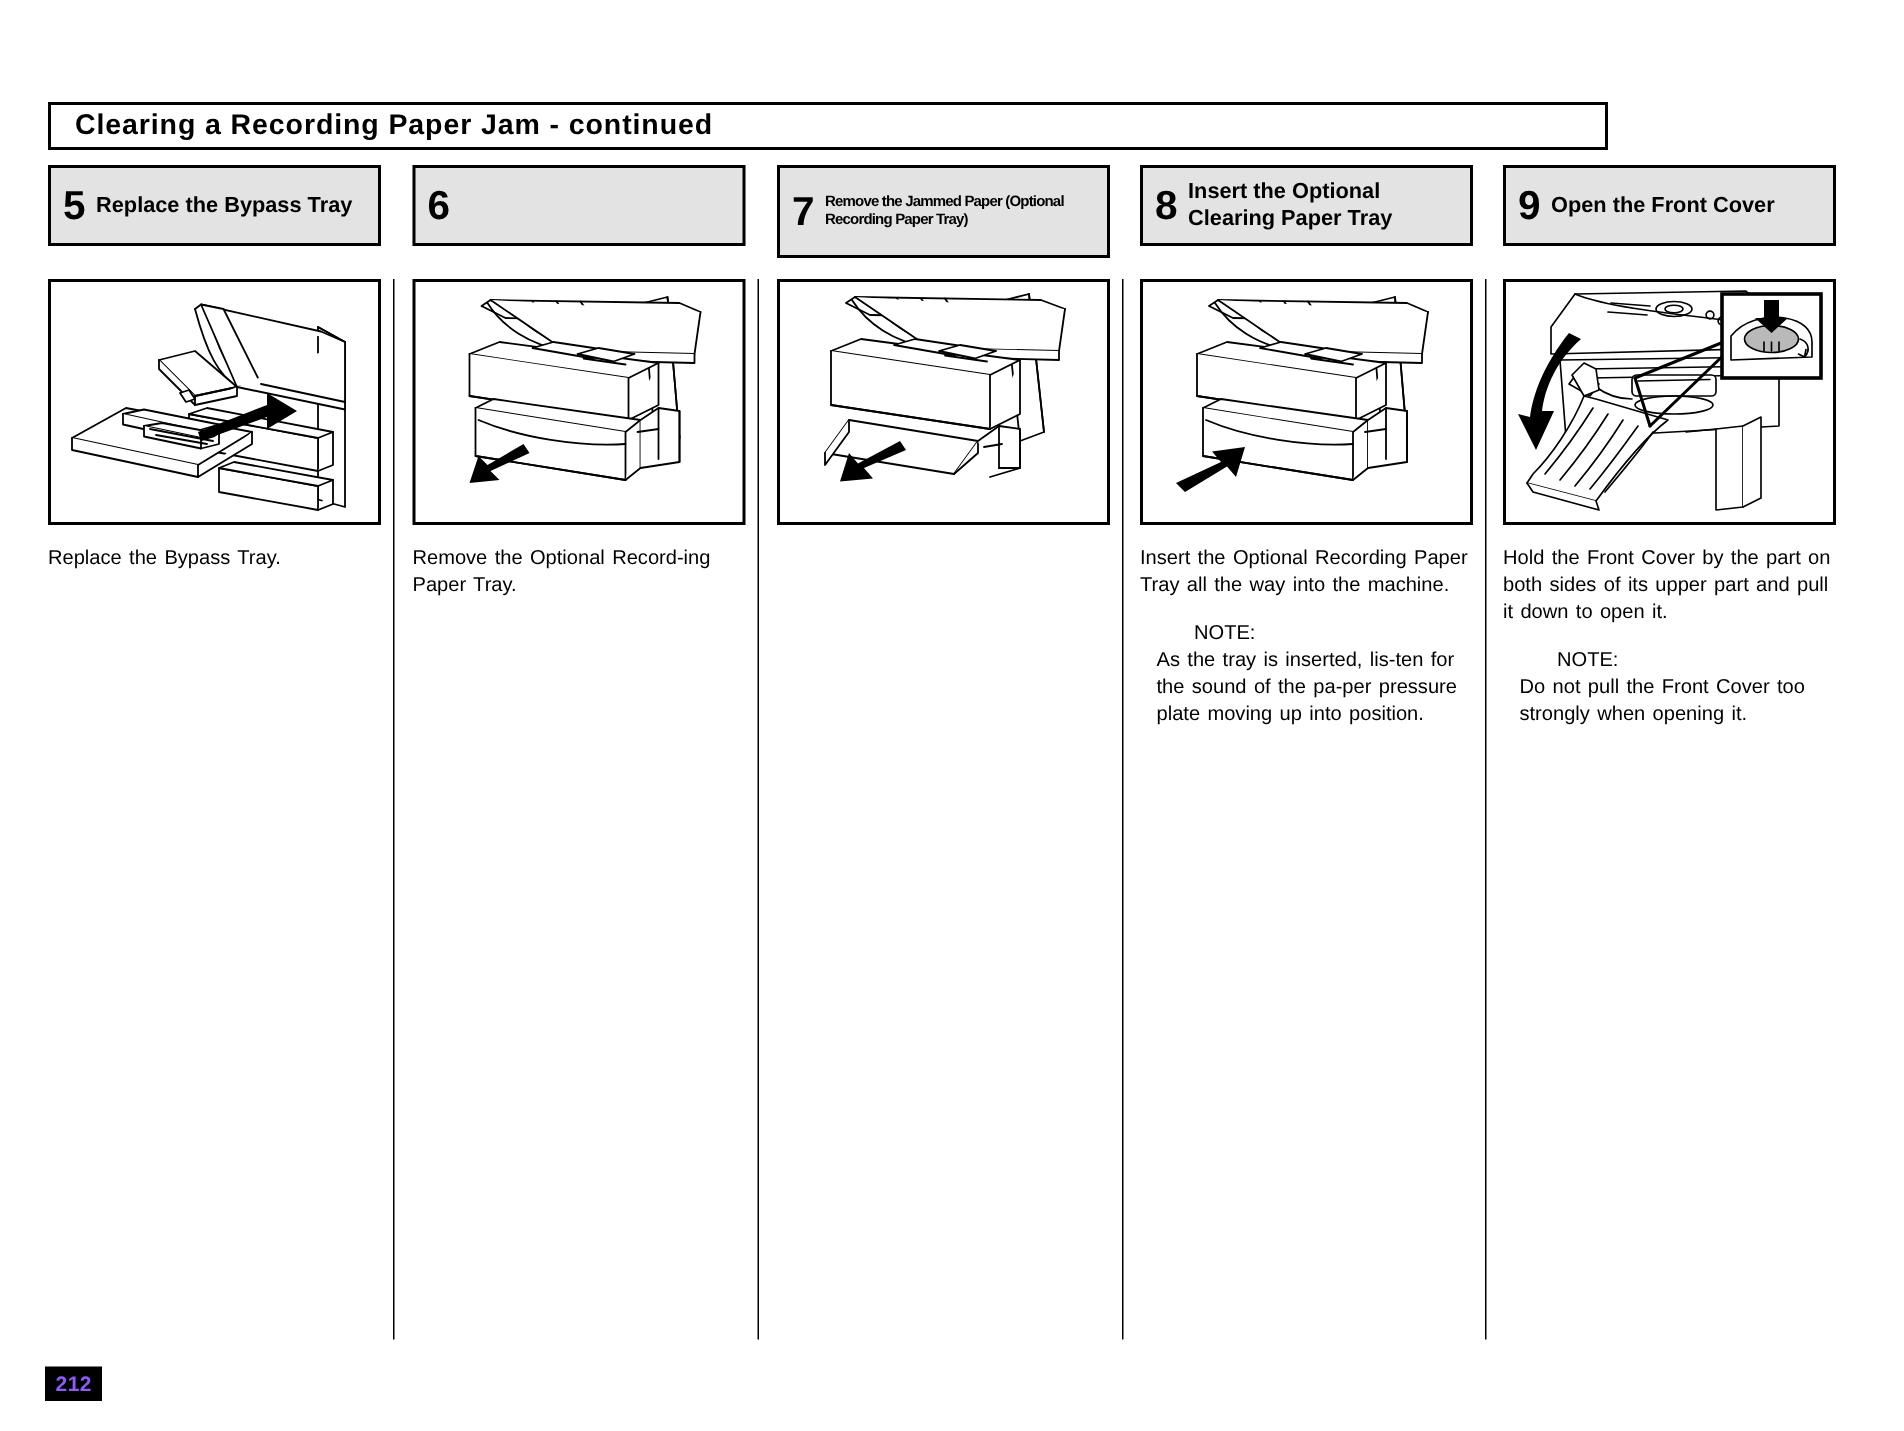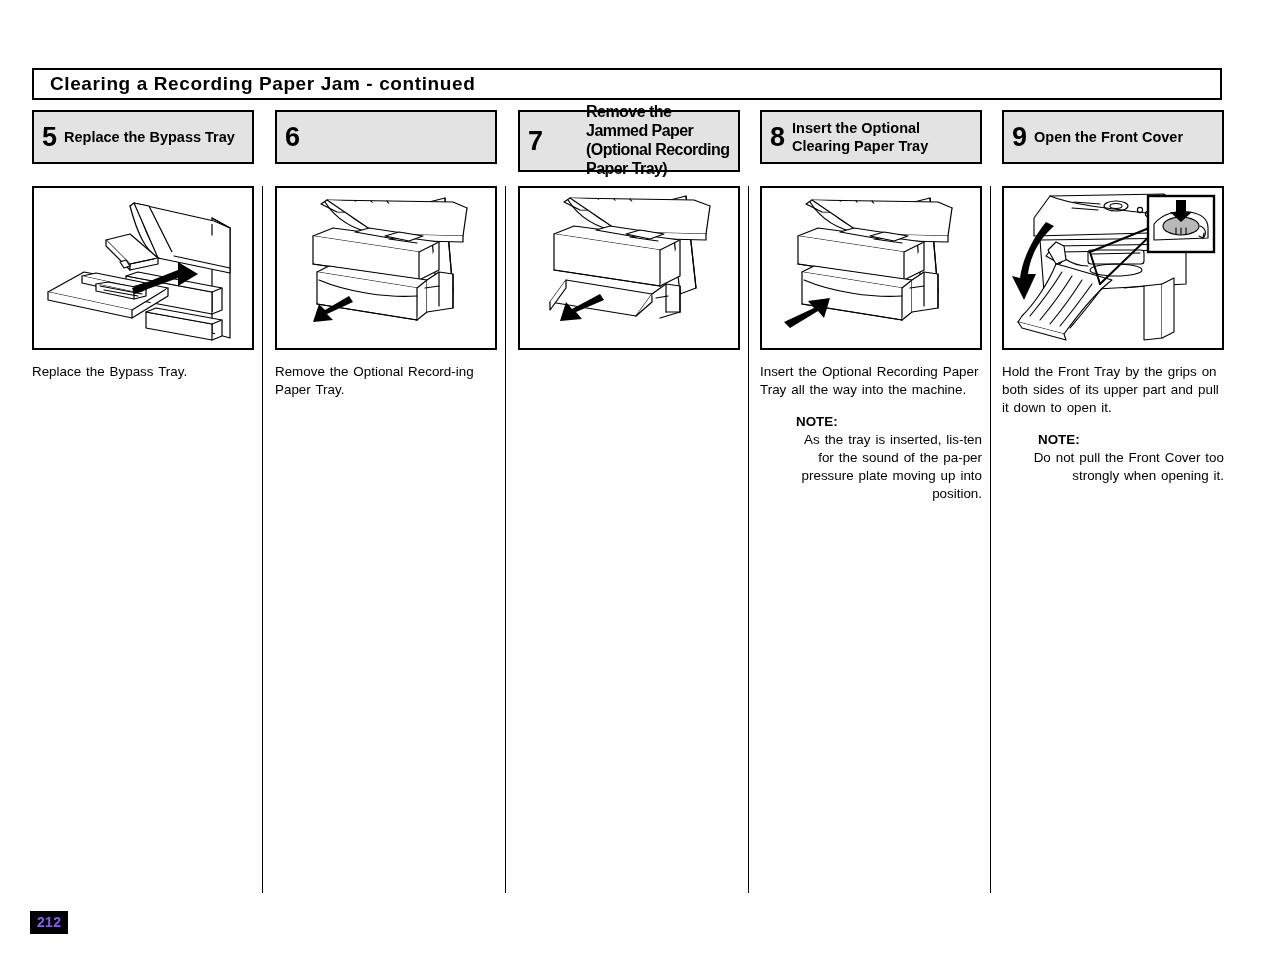--- a/index.html
+++ b/index.html
@@ -14,21 +14,21 @@
     font-family: "Liberation Sans", sans-serif;
     color: #000000;
     overflow: hidden;
   }
 
   
   .title-bar {
     position: absolute;
     left: 32px;
     top: 68px;
-    width: 1190px;
+    width: 1040px;
     height: 32px;
     border: 2px solid #000;
     background: #ffffff;
     box-sizing: border-box;
   }
   .title-bar-text {
     position: absolute;
     left: 16px;
     top: 50%;
     transform: translateY(-50%);
@@ -74,24 +74,23 @@
     line-height: 1;
     margin-right: 7px;
     flex: 0 0 auto;
   }
   .step-title {
     font-size: 14.5px;
     font-weight: bold;
     line-height: 1.27;
   }
   .step-title.condensed {
-    font-size: 16px;
+    font-size: 10px;
     letter-spacing: -0.55px;
     line-height: 1.18;
-    margin-left: 36px;
   }
 
   
   .fig-box {
     position: relative;
     margin-top: 22px;
     border: 2px solid #000;
     background: #ffffff;
     box-sizing: border-box;
     height: 164px;
@@ -104,30 +103,29 @@
   .caption {
     margin-top: 13px;
     font-size: 13.4px;
     line-height: 1.34;
     word-spacing: 1.2px;
   }
   .col.c3 .caption { margin-top: 21px; }
   .note-label {
     margin-top: 15px;
     font-size: 13.4px;
-    font-weight: bold;
+    font-weight: normal;
     padding-left: 36px;
   }
   .note-body {
     margin-top: 2px;
-    margin-left: 25px;
+    margin-left: 11px;
     font-size: 13.4px;
     line-height: 1.34;
     word-spacing: 1.2px;
-    text-align: right;
   }
 
   
   .divider {
     position: absolute;
     top: 186px;
     width: 0;
     border-left: 1.5px solid #000;
     height: 707px;
   }
@@ -427,21 +425,21 @@
           <g>
             <path d="M172 12 L182 12 L182 24 L188 24 L177 34 L166 24 L172 24 Z" fill="#000"></path>
           </g>
         </g>
 
         <g>
           <path d="M42 34 C 26 54, 18 74, 16 90 L8 88 L20 112 L32 86 L24 86 C 26 70, 34 52, 50 38 Z" fill="#000"></path>
         </g>
       </svg>
     </div>
-    <div class="caption">Hold the Front Tray by the grips on both sides of its upper part and pull it down to open it.</div>
+    <div class="caption">Hold the Front Cover by the part on both sides of its upper part and pull it down to open it.</div>
     <div class="note-label">NOTE:</div>
     <div class="note-body">Do not pull the Front Cover too strongly when opening it.</div>
   </div>
 
 </div>
 
 <div class="divider d1"></div>
 <div class="divider d2"></div>
 <div class="divider d3"></div>
 <div class="divider d4"></div>

